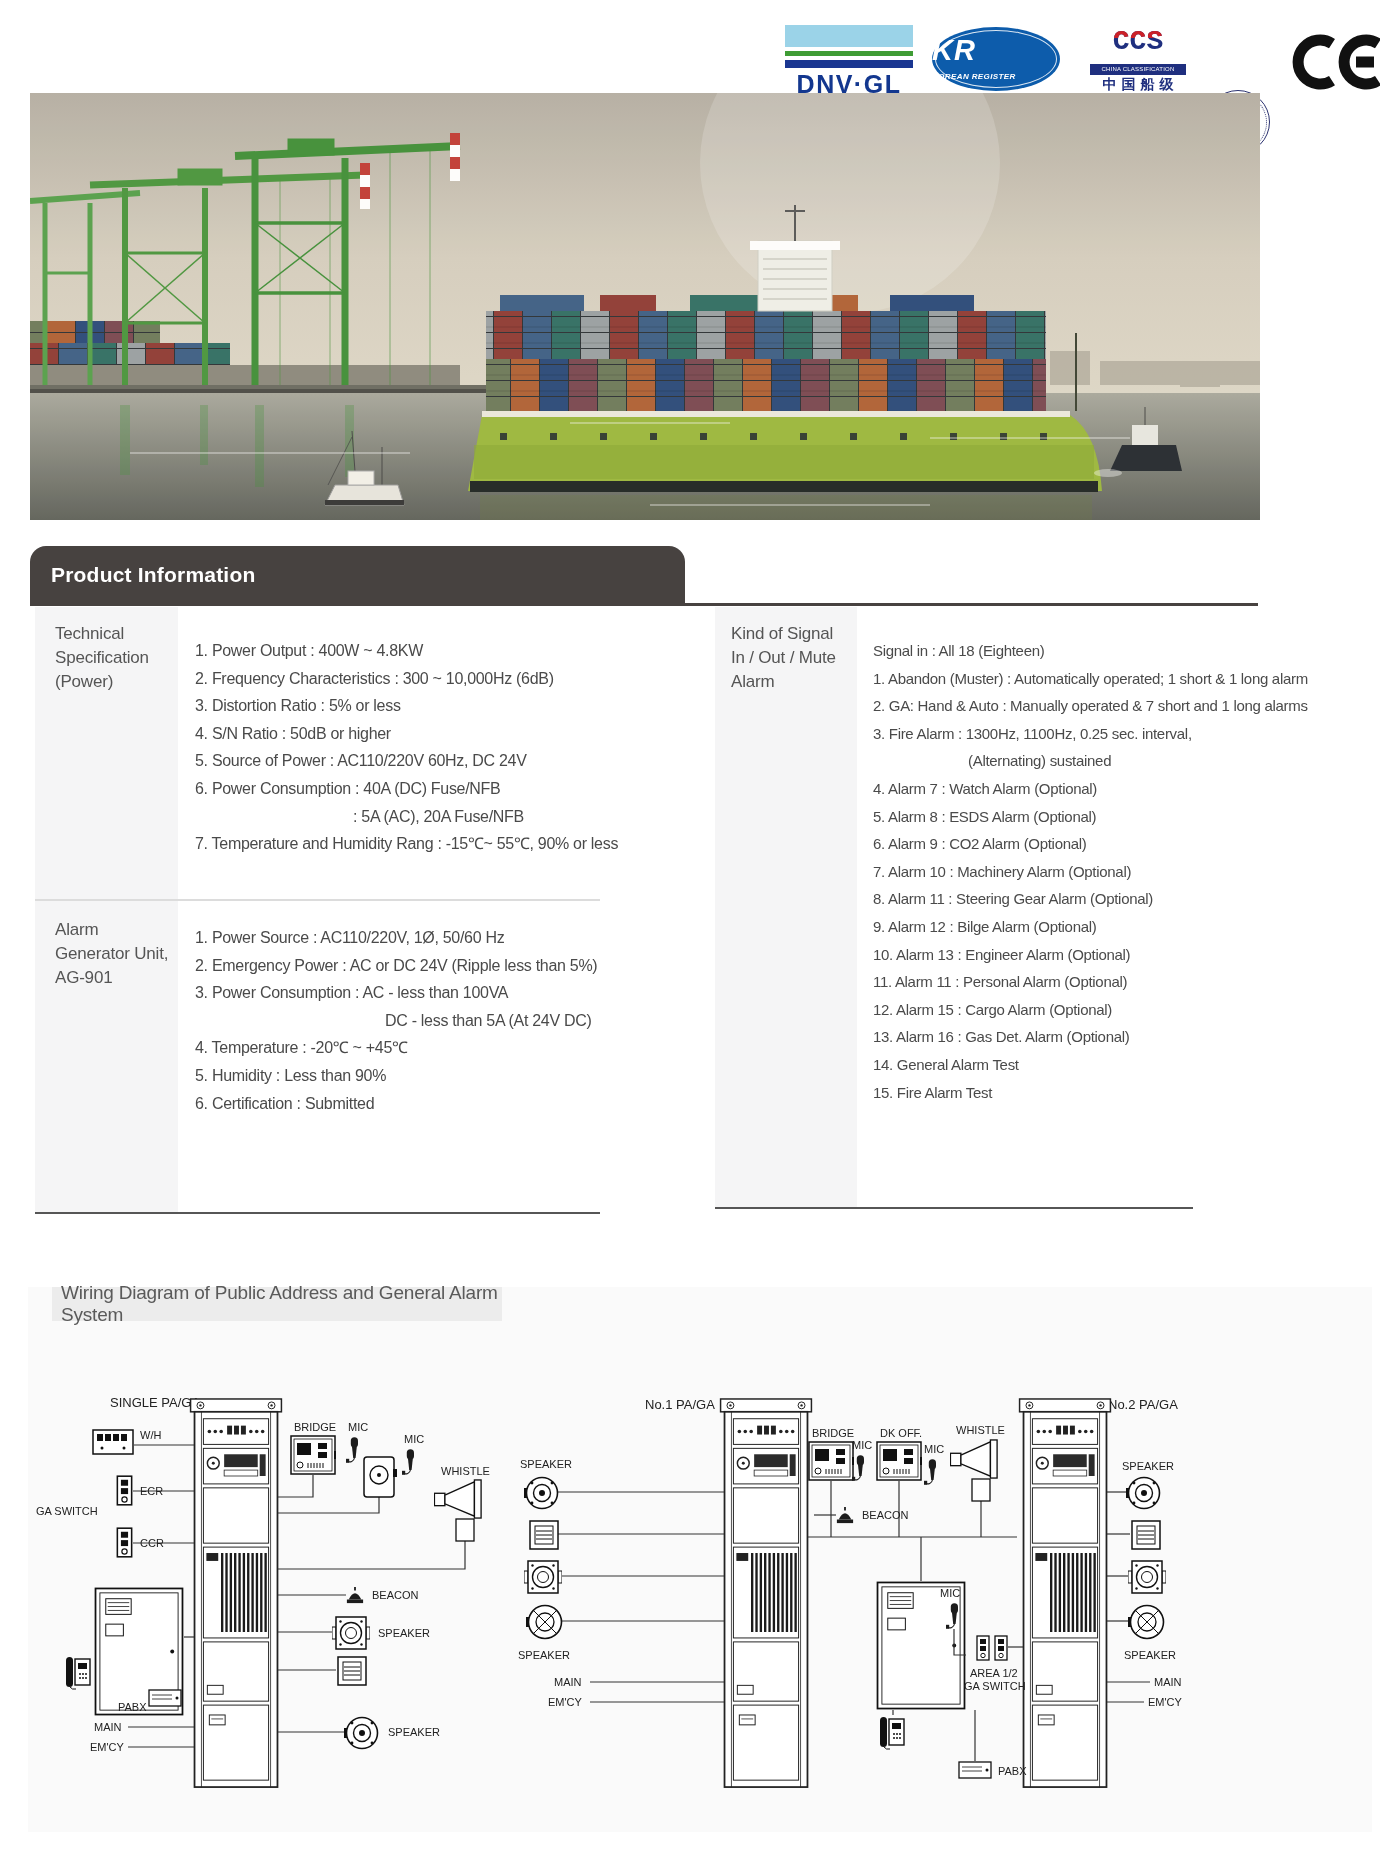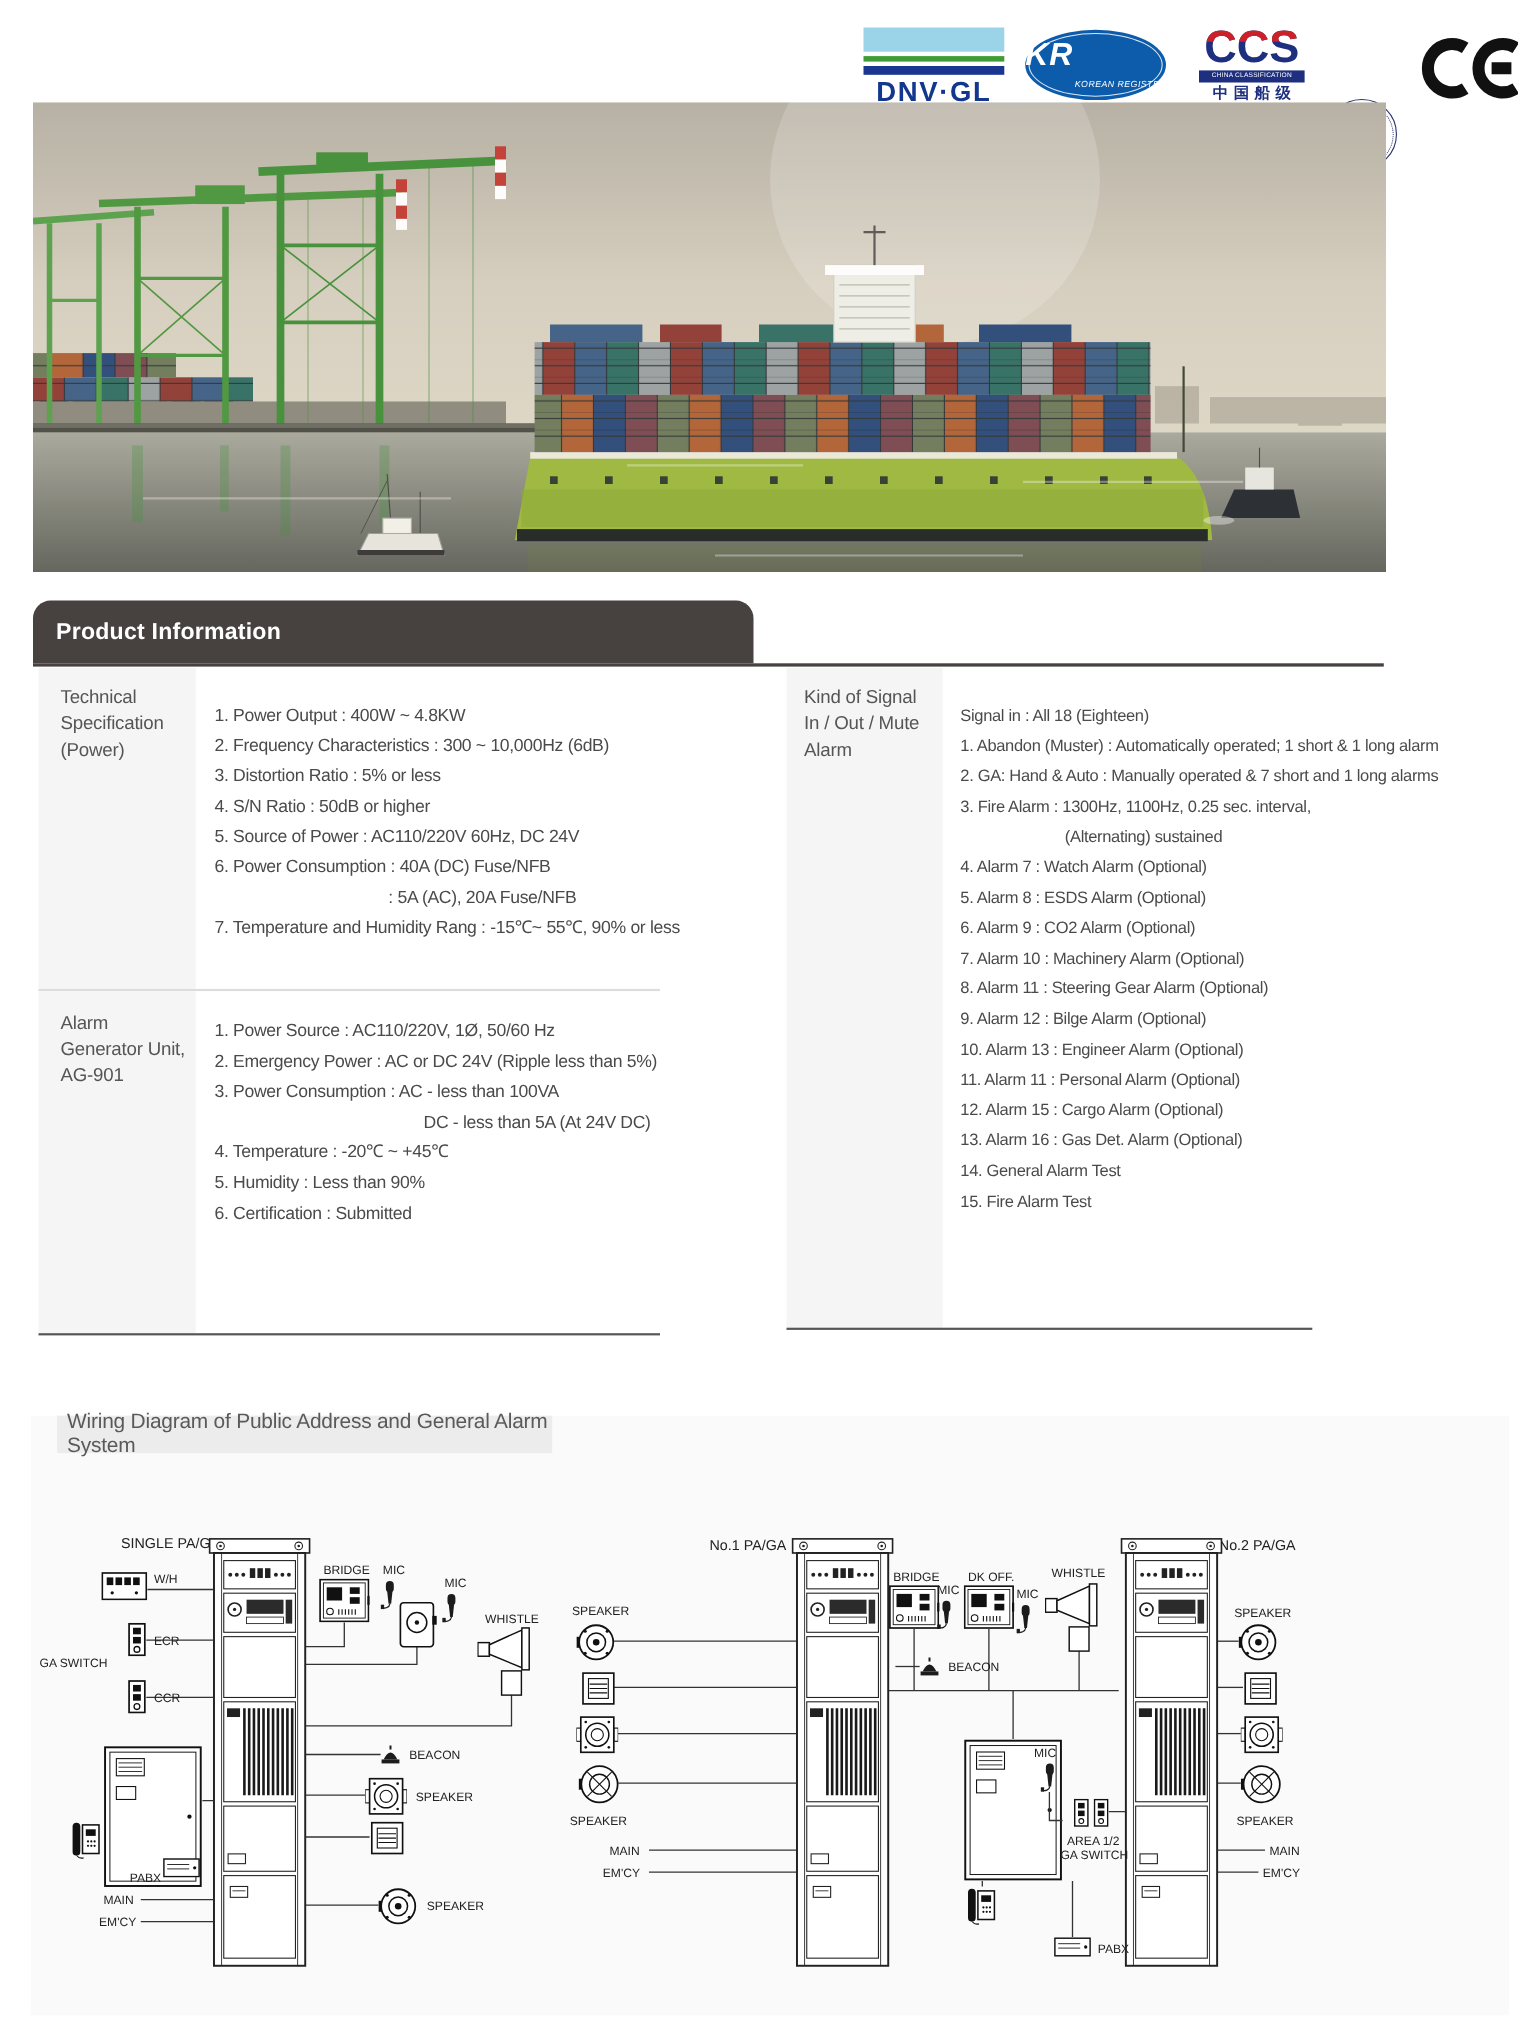--- a/index.html
+++ b/index.html
@@ -9,24 +9,24 @@
 
   
   .dnv{width:128px;}
   .dnv-b1{height:22px;background:#9bd3e8;}
   .dnv-b2{height:5px;background:#3f9c35;margin-top:4px;}
   .dnv-b3{height:8px;background:#1a3691;margin-top:4px;}
   .dnv-text{margin-top:2px;color:#13378f;font-weight:bold;font-size:25px;letter-spacing:1.5px;text-align:center;}
   .kr{width:128px;height:64px;background:#0d5cab;border-radius:50%;position:relative;}
   .kr-ring{position:absolute;inset:3px;border:1.5px solid rgba(255,255,255,.85);border-radius:50%;}
   .kr-abbr{position:absolute;top:7px;width:100%;color:#fff;font-style:italic;font-weight:bold;font-size:29px;letter-spacing:1px;}
-  .kr-name{position:absolute;bottom:10px;width:100%;text-align:right;color:#fff;font-style:italic;font-weight:normal;font-size:8px;letter-spacing:.4px;}
+  .kr-name{position:absolute;bottom:10px;width:100%;text-align:left;color:#fff;font-style:italic;font-weight:bold;font-size:8px;letter-spacing:.4px;}
   .ccs{width:96px;text-align:center;}
   .ccs-abbr-wrap{position:relative;height:40px;}
-  .ccs-abbr{font-family:Liberation Sans, sans-serif;font-weight:bold;font-size:41px;line-height:40px;color:#1f2f7f;display:block;}
+  .ccs-abbr{font-family:Liberation Mono, monospace;font-weight:bold;font-size:28px;line-height:40px;color:#1f2f7f;display:block;}
   .ccs-abbr.red{position:absolute;left:0;top:0;width:100%;color:#cc2128;clip-path:inset(0 0 60% 0);}
   .ccs-band{margin-top:2px;background:#1f2f7f;color:#fff;font-size:6px;line-height:11px;height:11px;letter-spacing:.2px;}
   .ccs-cn{margin-top:1px;color:#1f2f7f;font-weight:bold;font-size:14px;letter-spacing:5px;padding-left:5px;}
   .rmrs{width:62px;height:62px;border-radius:50%;border:1.6px solid #2b3270;position:relative;background:#fff;}
   .rmrs-inner{position:absolute;inset:2.5px;border-radius:50%;border:1px dotted #2b3270;}
   .rmrs-star{position:absolute;top:2px;left:0;width:100%;text-align:center;font-size:38px;line-height:1;color:#2b3270;}
   .rmrs-anchor{position:absolute;top:23px;left:0;width:100%;text-align:center;font-size:10px;color:#fff;}
   .rmrs-year{position:absolute;bottom:4px;left:0;width:100%;text-align:center;font-size:6.5px;font-weight:bold;color:#2b3270;letter-spacing:1px;}
 
   

